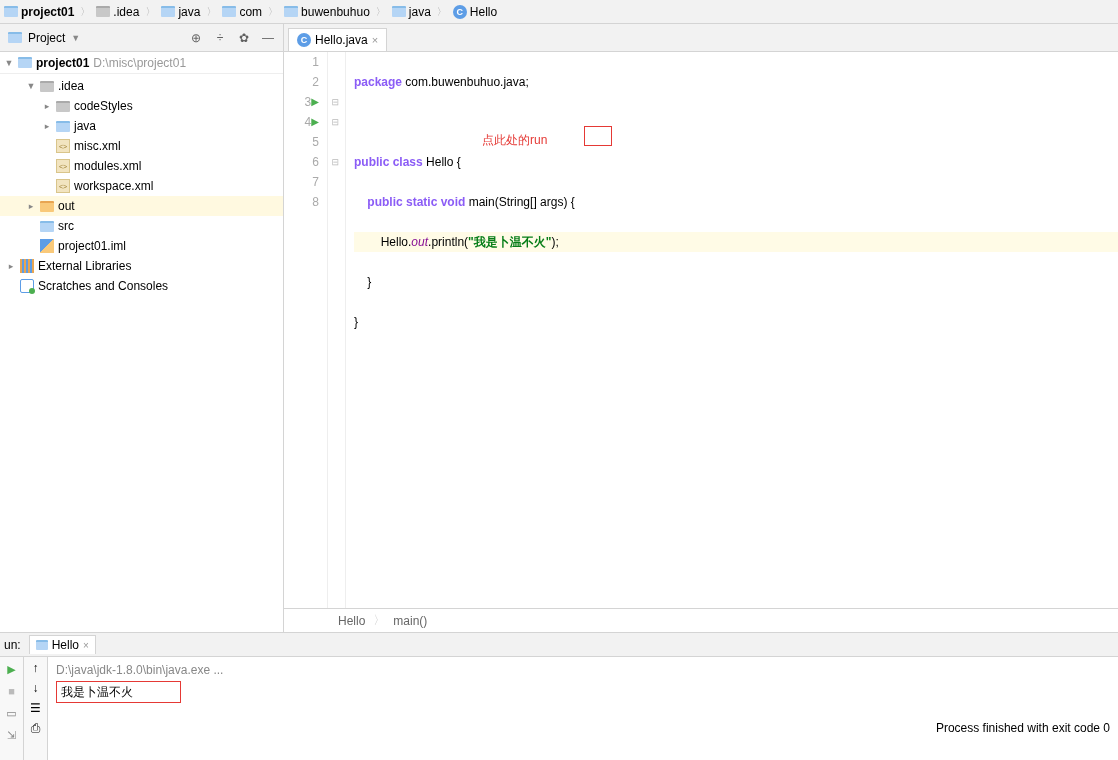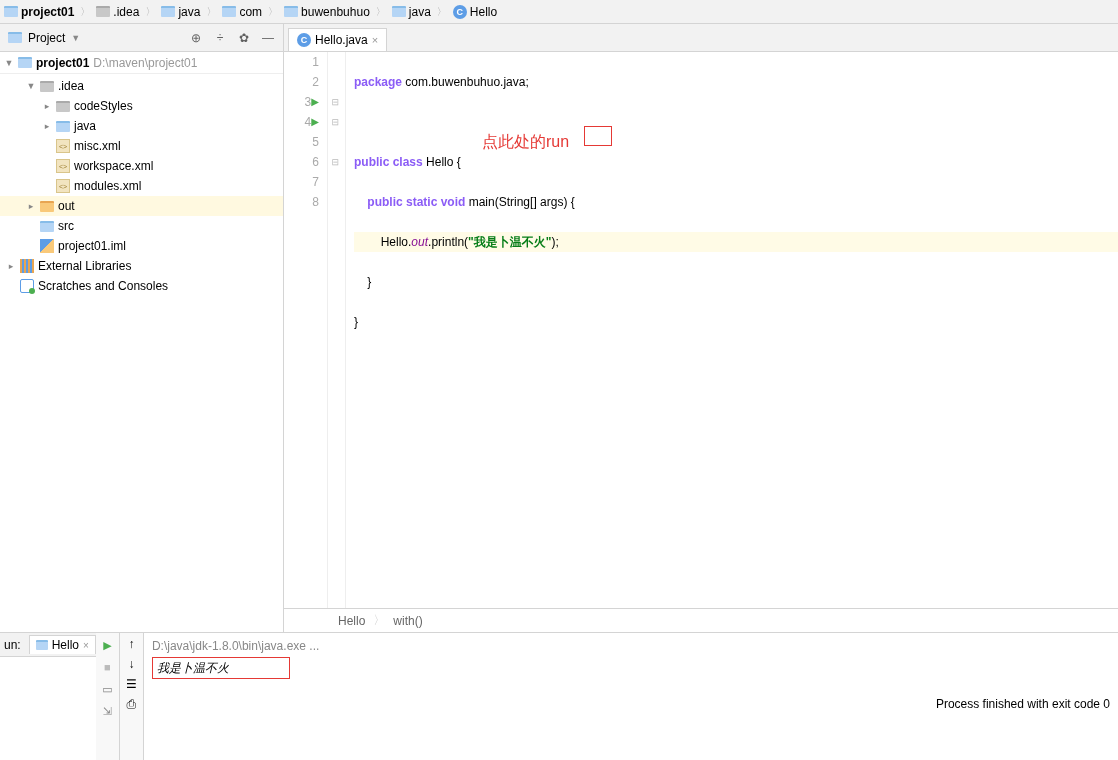--- a/index.html
+++ b/index.html
@@ -45,36 +45,36 @@
 .gutter-row { height: 20px; display: flex; align-items: center; justify-content: flex-end; padding-right: 6px; }
 .run-marker { color: #4caf50; font-size: 10px; }
 .code { flex: 1; padding-left: 8px; white-space: pre; }
 .code-line { height: 20px; }
 .code-line.highlight { background: #fffbe6; }
 .kw { color: #8b5cf6; font-weight: bold; }
 .field { color: #871094; font-style: italic; }
 .str { color: #067d17; font-weight: bold; }
 .pkg { color: #000; }
 
-.run-annotation { position: absolute; left: 198px; top: 108px; color: #e53935; font-size: 16px; z-index: 5; }
+.run-annotation { position: absolute; left: 198px; top: 108px; color: #e53935; font-size: 12px; z-index: 5; }
 .red-box { position: absolute; left: 300px; top: 102px; width: 28px; height: 20px; border: 1px solid #e53935; z-index: 5; }
 
 .crumb-bar { height: 24px; border-top: 1px solid #d4d4d4; display: flex; align-items: center; padding-left: 54px; gap: 8px; color: #666; background: #fff; }
 .crumb-bar .sep { color: #ccc; }
 
-.bottom-panel { height: 128px; border-top: 1px solid #d4d4d4; display: flex; }
+.bottom-panel { height: 128px; border-top: 1px solid #d4d4d4; display: flex; flex-direction: column; }
 .run-header { height: 24px; display: flex; align-items: center; background: #f2f2f2; border-bottom: 1px solid #d4d4d4; padding-left: 4px; gap: 8px; }
 .run-header .tab { display: flex; align-items: center; gap: 4px; padding: 2px 6px; background: #fff; border: 1px solid #d4d4d4; border-bottom: none; }
 .run-body { flex: 1; display: flex; }
 .run-toolbar { width: 24px; display: flex; flex-direction: column; align-items: center; gap: 6px; padding-top: 4px; border-right: 1px solid #d4d4d4; background: #f8f8f8; }
 .run-toolbar .tbtn { width: 16px; height: 16px; cursor: pointer; display: flex; align-items: center; justify-content: center; color: #888; font-size: 11px; }
 .run-toolbar2 { width: 24px; display: flex; flex-direction: column; align-items: center; gap: 6px; padding-top: 4px; border-right: 1px solid #d4d4d4; background: #f8f8f8; }
 .console { flex: 1; font-family: "Consolas","Courier New",monospace; font-size: 12px; padding: 4px 8px; line-height: 18px; }
 .console .cmd { color: #888; }
-.console .outbox { display: inline-block; border: 1px solid #e53935; padding: 1px 60px 1px 4px; margin-top: 2px; font-style: italic; }
+.console .outbox { display: inline-block; border: 1px solid #e53935; padding: 1px 47px 1px 4px; margin-top: 2px; }
 .console .exit { margin-top: 16px; text-align: right; }
 </style>
 </head>
 <body>
 
 <div class="breadcrumb">
   <span class="crumb">
       <span class="folder-icon"></span>
       <b>project01</b>
     </span>
@@ -123,21 +123,21 @@
         <span class="action-icon">⊕</span>
         <span class="action-icon">÷</span>
         <span class="action-icon">✿</span>
         <span class="action-icon">—</span>
       </div>
     </div>
     <div class="sidebar-subheader">
       <span class="tree-arrow">▼</span>
       <span class="folder-icon"></span>
       <b>project01</b>
-      <span class="path">D:\maven\project01</span>
+      <span class="path">D:\misc\project01</span>
     </div>
     <div class="tree" id="tree">
         <div class="tree-row">
           <span class="tree-indent" style="width: 16px;"></span>
           <span class="tree-arrow">▼</span>
           <span class="folder-icon grey"></span>
           <span>.idea</span>
         </div>
         <div class="tree-row">
           <span class="tree-indent" style="width: 32px;"></span>
@@ -154,27 +154,27 @@
         <div class="tree-row">
           <span class="tree-indent" style="width: 32px;"></span>
           <span class="tree-arrow"></span>
           <span class="xml-icon">&lt;&gt;</span>
           <span>misc.xml</span>
         </div>
         <div class="tree-row">
           <span class="tree-indent" style="width: 32px;"></span>
           <span class="tree-arrow"></span>
           <span class="xml-icon">&lt;&gt;</span>
+          <span>modules.xml</span>
+        </div>
+        <div class="tree-row">
+          <span class="tree-indent" style="width: 32px;"></span>
+          <span class="tree-arrow"></span>
+          <span class="xml-icon">&lt;&gt;</span>
           <span>workspace.xml</span>
-        </div>
-        <div class="tree-row">
-          <span class="tree-indent" style="width: 32px;"></span>
-          <span class="tree-arrow"></span>
-          <span class="xml-icon">&lt;&gt;</span>
-          <span>modules.xml</span>
         </div>
         <div class="tree-row selected">
           <span class="tree-indent" style="width: 16px;"></span>
           <span class="tree-arrow">▸</span>
           <span class="folder-icon orange"></span>
           <span>out</span>
         </div>
         <div class="tree-row">
           <span class="tree-indent" style="width: 16px;"></span>
           <span class="tree-arrow"></span>
@@ -241,21 +241,21 @@
 <div class="code-line highlight">        <span>Hello.</span><span class="field">out</span><span>.println(</span><span class="str">"我是卜温不火"</span><span>);</span></div>
 <div class="code-line">    <span>}</span></div>
 <div class="code-line"><span>}</span></div>
 <div class="code-line"></div>
       </div>
     </div>
 
     <div class="crumb-bar">
       <span>Hello</span>
       <span class="sep">〉</span>
-      <span>with()</span>
+      <span>main()</span>
     </div>
   </div>
 </div>
 
 <div class="bottom-panel">
   <div class="run-header">
     <span>un:</span>
     <div class="tab">
       <span class="folder-icon" style="width:12px;height:10px"></span>
       <span>Hello</span>

